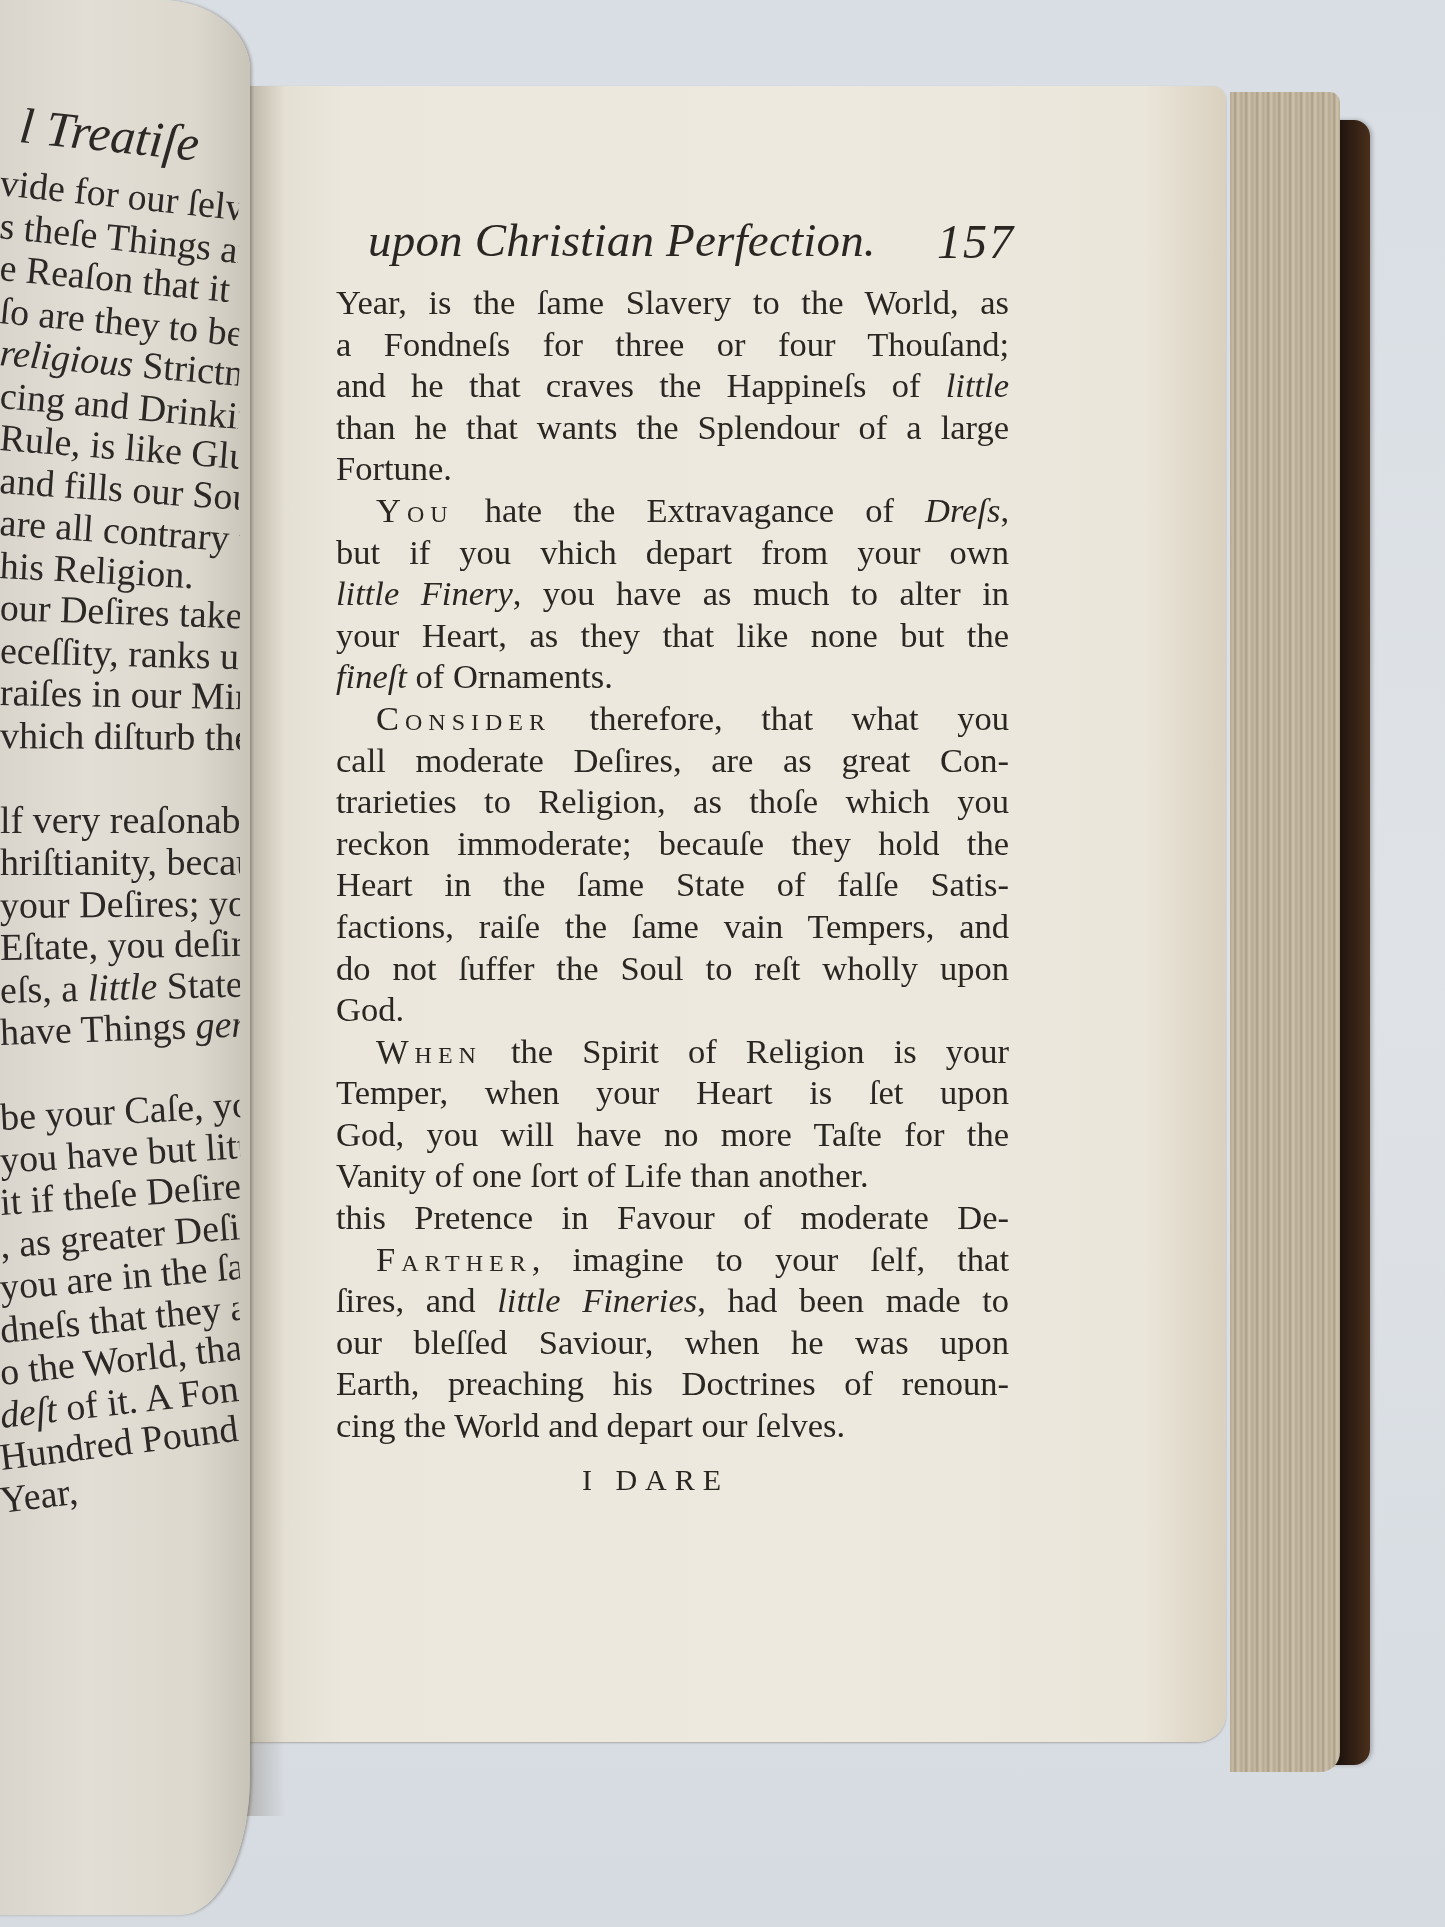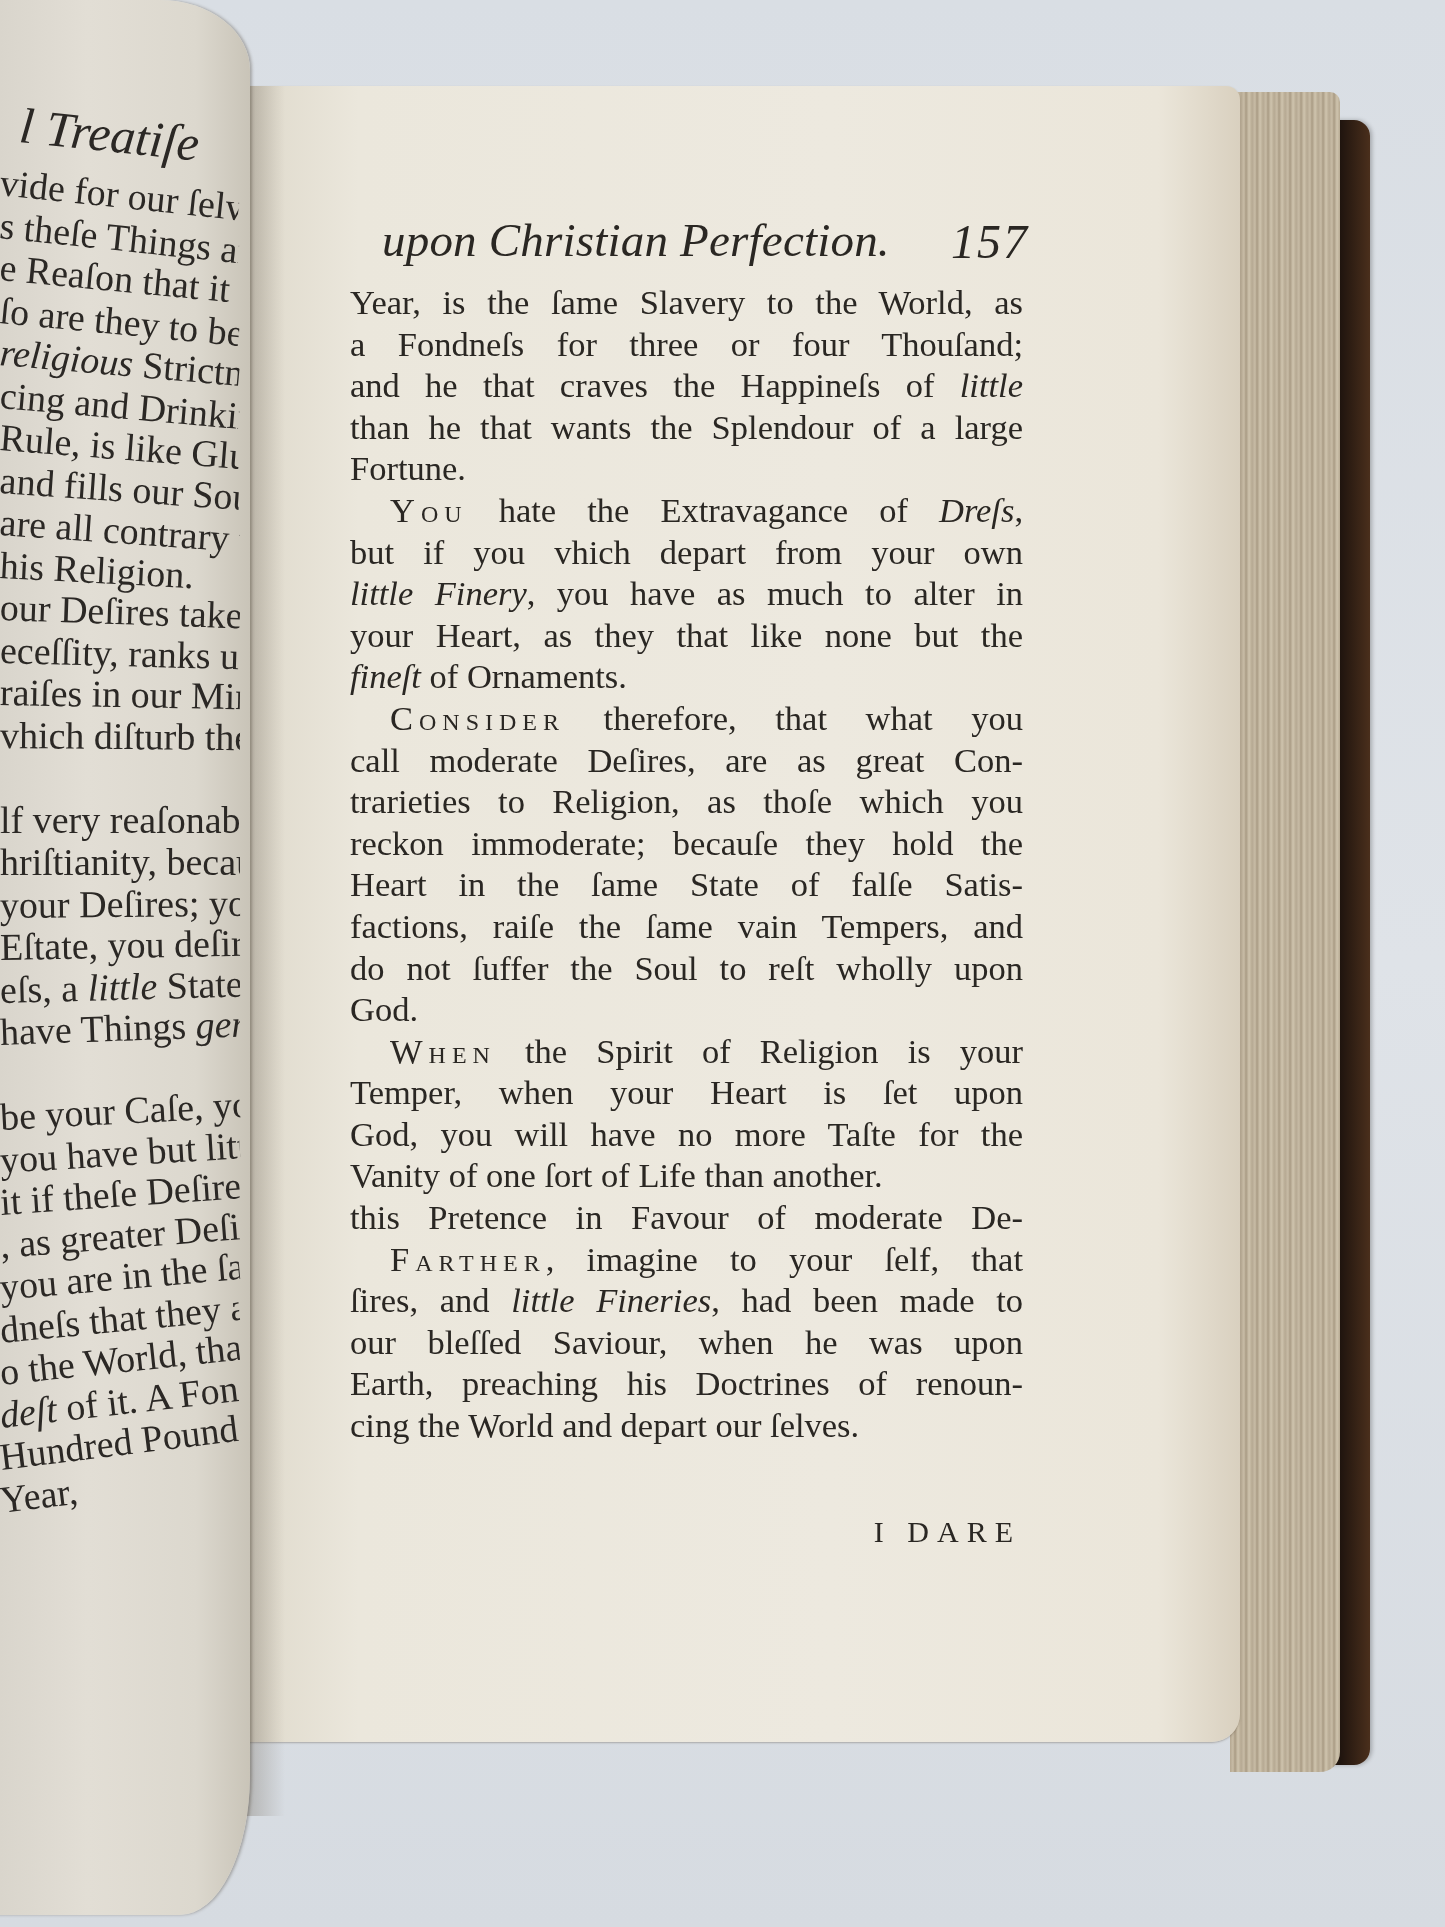--- a/index.html
+++ b/index.html
@@ -31,21 +31,21 @@
       left: 1230px;
       top: 92px;
       width: 110px;
       height: 1680px;
       background: repeating-linear-gradient(90deg,
         #b5a892 0px, #c8bca6 3px, #a99b84 5px, #cfc4ae 8px, #b7aa93 11px);
       border-radius: 0 10px 20px 0;
     }
     .right-page {
       position: absolute;
-      left: 215px;
+      left: 201px;
       top: 86px;
       width: 1025px;
       height: 1656px;
       background: linear-gradient(90deg,
         #cfcbc0 0%, #e2ddd0 6%, #ebe7dc 14%, #ede9df 60%, #ebe6da 92%, #d9d0bf 100%);
       border-radius: 2px 14px 28px 2px;
       box-shadow: 0 1px 2px rgba(80,70,55,0.35);
     }
     .right-page-content {
       position: absolute;
@@ -94,22 +94,22 @@
     .line.indent {
       padding-left: 40px;
     }
     .line i { font-style: italic; }
     .smallcaps {
       font-variant: small-caps;
       letter-spacing: 6px;
     }
     .catchword {
       display: block;
-      margin-top: 68px;
-      text-align: right;
+      margin-top: 16px;
+      text-align: center;
       font-size: 30px;
       letter-spacing: 8px;
       padding-right: 2px;
     }
 
     
     .left-page {
       position: absolute;
       left: -20px;
       top: 0;

